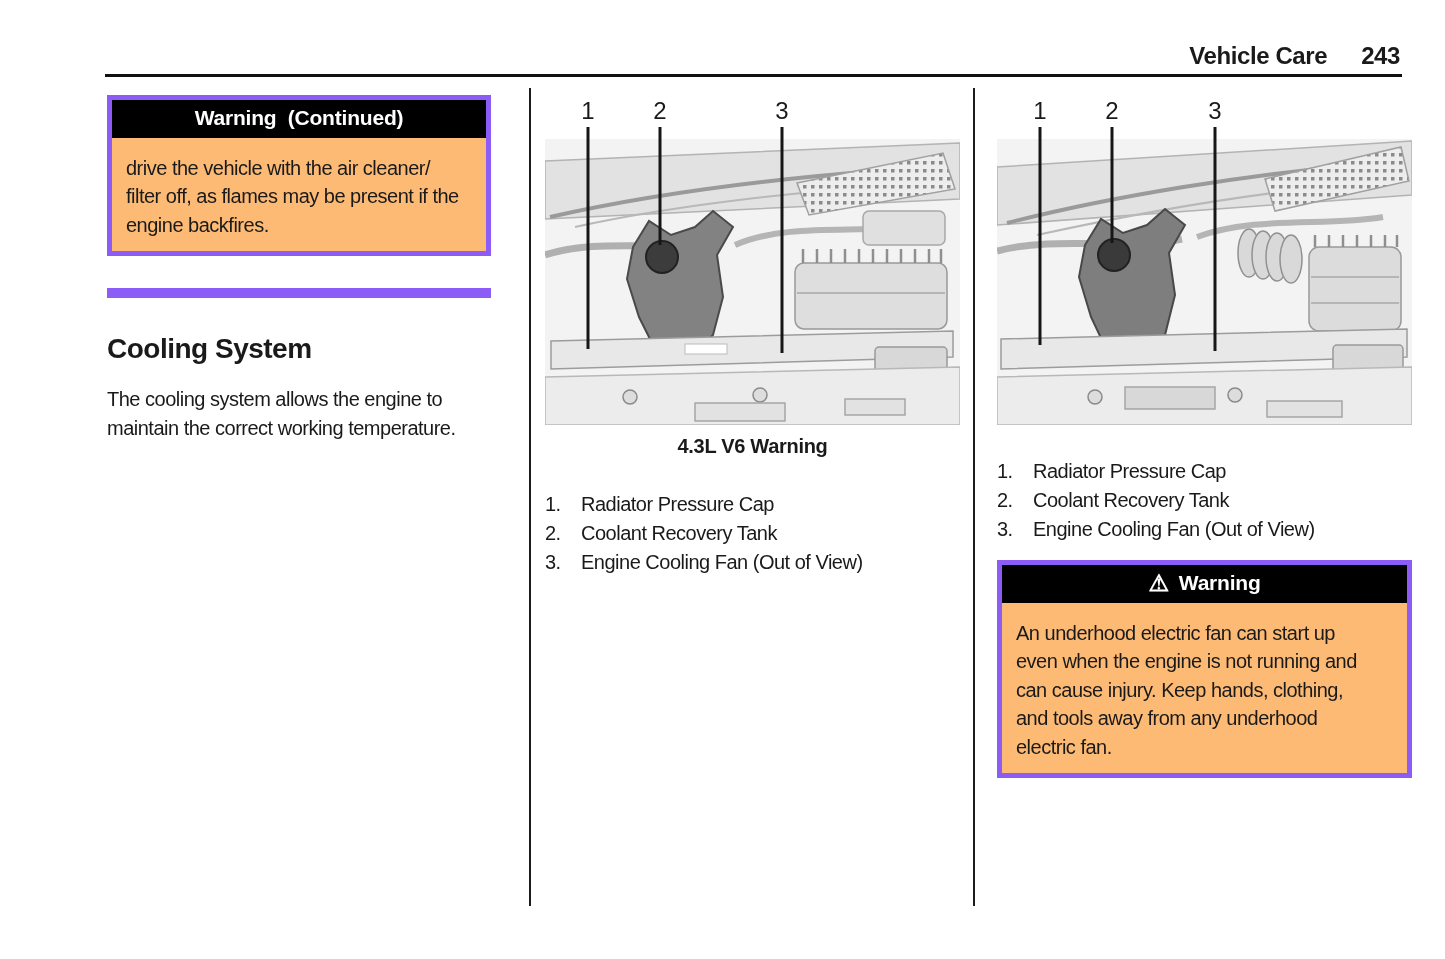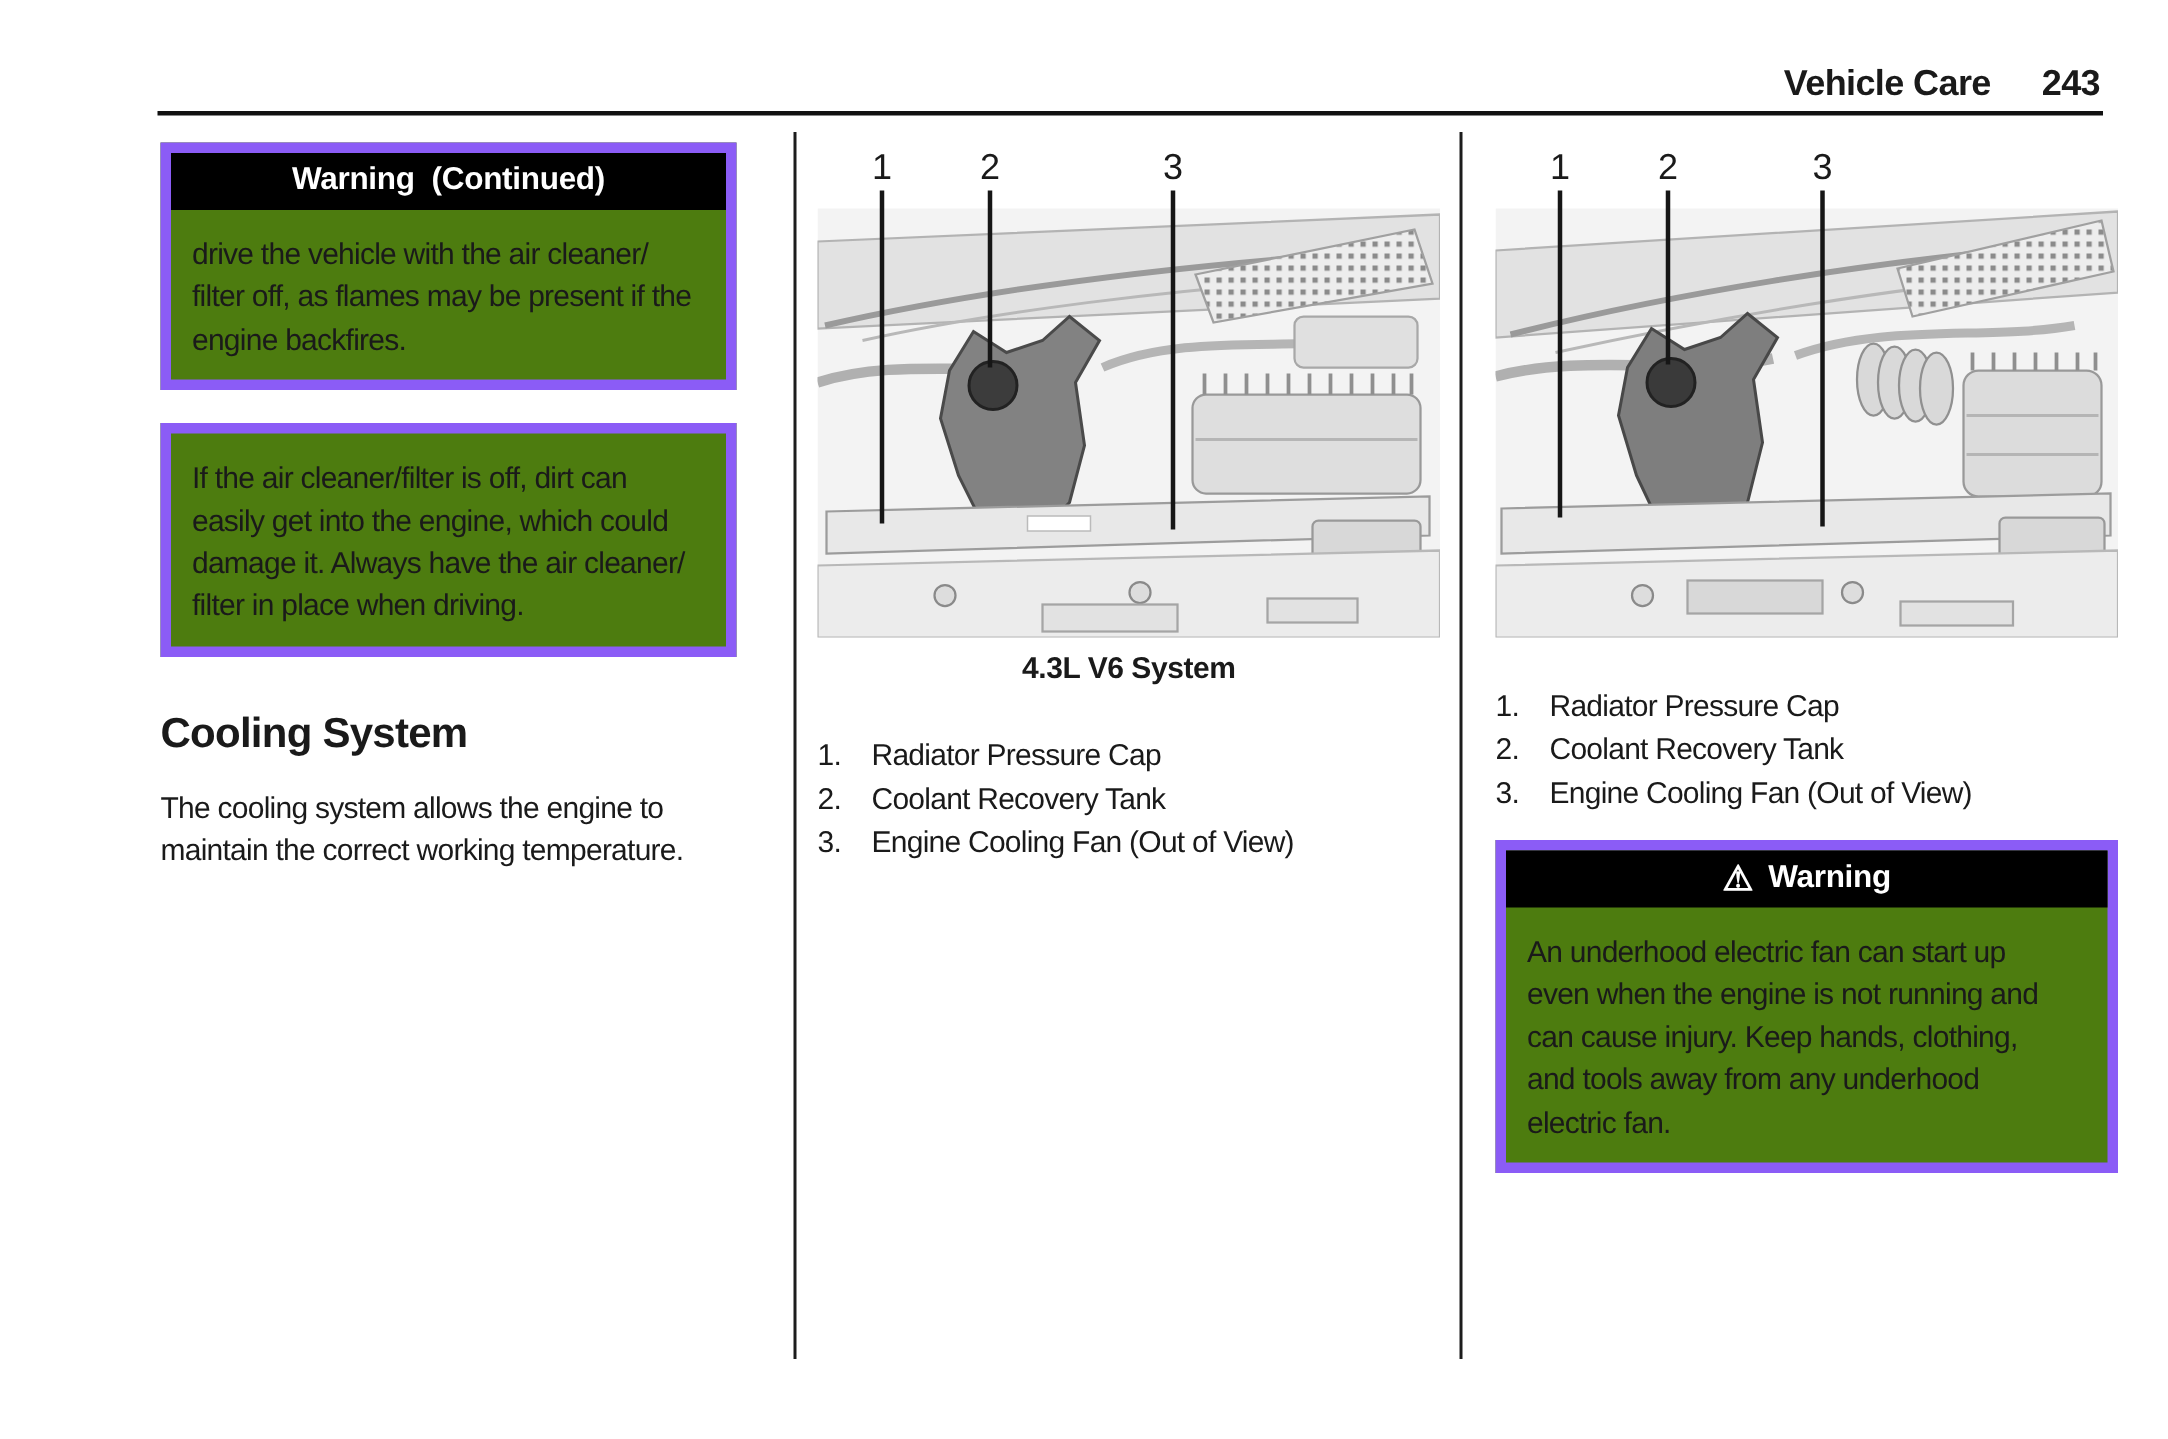--- a/index.html
+++ b/index.html
@@ -35,23 +35,23 @@
   .divider-2 { left: 973px; }
 
   
   .col { position: absolute; top: 95px; }
   .col-left  { left: 107px; width: 384px; }
   .col-mid   { left: 545px; width: 415px; }
   .col-right { left: 997px; width: 415px; }
 
   
   .alert-box {
-    border: 7px solid #8b5cf6;
-    margin-bottom: 22px;
-    background: #4d7c0f;
+    border: 5px solid #8b5cf6;
+    margin-bottom: 32px;
+    background: #fdba74;
   }
   .alert-title {
     font-weight: bold; font-size: 21px; text-align: center;
     padding: 6px 0 8px; letter-spacing: -0.2px;
     white-space: pre-wrap;
     display: flex; align-items: center; justify-content: center;
   }
   .warning-title { background: #000; color: #fff; }
   .caution-title { background: #fff; color: #111; border-bottom: 3px solid #111; }
   .warn-icon { font-size: 23px; margin-right: 10px; line-height: 1; }
@@ -107,24 +107,20 @@
   <section class="col col-left">
 
     <div class="alert-box">
       <div class="alert-title warning-title">Warning  (Continued)</div>
       <div class="alert-body">drive the vehicle with the air cleaner/
 filter off, as flames may be present if the
 engine backfires.</div>
     </div>
 
     <div class="alert-box">
-      <div class="alert-body">If the air cleaner/filter is off, dirt can
-easily get into the engine, which could
-damage it. Always have the air cleaner/
-filter in place when driving.</div>
     </div>
 
     <h2 class="section-heading">Cooling System</h2>
     <p class="body-text">The cooling system allows the engine to
 maintain the correct working temperature.</p>
   </section>
 
   <section class="col col-mid">
     <figure>
       <svg class="fig-svg" viewBox="0 0 415 330">
@@ -169,21 +165,21 @@
         <g stroke="#161616" stroke-width="3">
           <line x1="43" y1="32" x2="43" y2="254"></line>
           <line x1="115" y1="32" x2="115" y2="150"></line>
           <line x1="237" y1="32" x2="237" y2="258"></line>
         </g>
 
         <text class="callout-num" x="43" y="24" text-anchor="middle">1</text>
         <text class="callout-num" x="115" y="24" text-anchor="middle">2</text>
         <text class="callout-num" x="237" y="24" text-anchor="middle">3</text>
       </svg>
-      <figcaption class="fig-caption">4.3L V6 System</figcaption>
+      <figcaption class="fig-caption">4.3L V6 Warning</figcaption>
     </figure>
 
     <div class="legend">
       <div class="legend-row">
         <span class="legend-num">1.</span>
         <span>Radiator Pressure Cap</span>
       </div>
       <div class="legend-row">
         <span class="legend-num">2.</span>
         <span>Coolant Recovery Tank</span>

